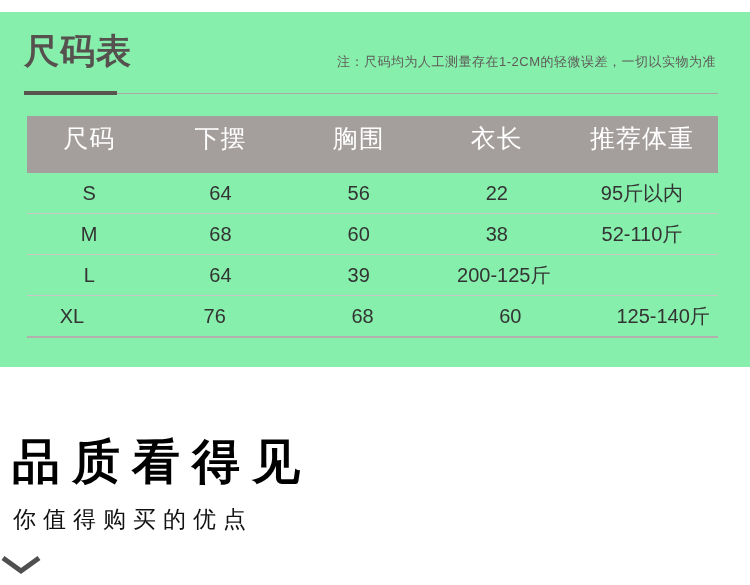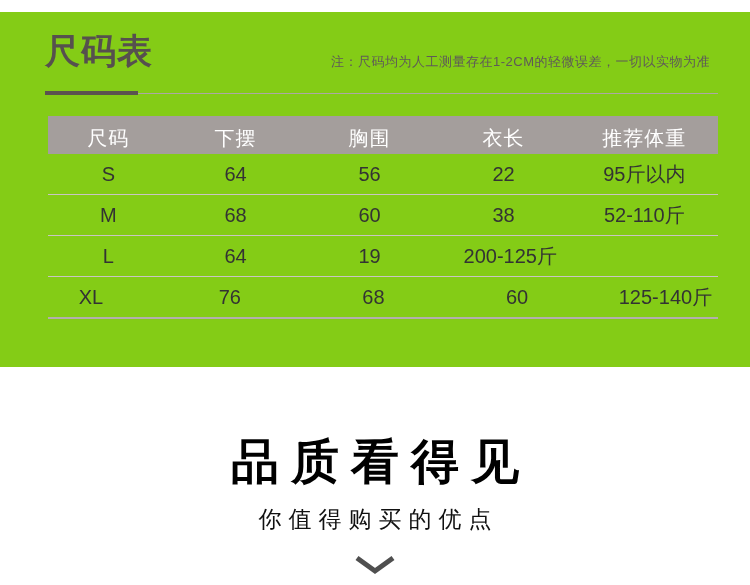--- a/index.html
+++ b/index.html
@@ -14,37 +14,37 @@
     background: #ffffff;
     overflow: hidden;
   }
   .top-strip {
     height: 12px;
     background: #ffffff;
   }
   
   .panel {
     height: 355px;
-    background: #84cc16;
-    padding: 18px 32px 0 45px;
+    background: #86efac;
+    padding: 18px 32px 0 24px;
   }
   .panel-head {
     position: relative;
     height: 59px;
   }
   .panel-title {
     font-size: 35px;
     font-weight: 700;
     color: #56504e;
     line-height: 1.2;
     letter-spacing: 1px;
   }
   .panel-note {
     position: absolute;
-    right: 8px;
+    right: 2px;
     top: 23px;
     font-size: 13px;
     color: #5f5a58;
     letter-spacing: 0.5px;
   }
   .rule {
     display: flex;
     align-items: center;
     margin-top: 2px;
   }
@@ -63,64 +63,63 @@
     margin: 21px 0 0 3px;
   }
   .tr { display: flex; }
   .td { text-align: center; }
   .c0 { width: 18%; }
   .c1 { width: 20%; }
   .c2 { width: 20%; }
   .c3 { width: 20%; }
   .c4 { width: 22%; }
   .tr.thead .td {
-    height: 38px;
+    height: 57px;
     line-height: 45px;
     background: #a49e9c;
     color: #ffffff;
-    font-size: 20px;
+    font-size: 25px;
     font-weight: 500;
     letter-spacing: 1px;
   }
   .tr.data .td {
     height: 40px;
     line-height: 40px;
     font-size: 20px;
     color: #333333;
   }
   .tr.data {
     border-bottom: 1px solid #c9c5c3;
   }
   .tr.data:last-child {
     border-bottom: 2px solid #b3afad;
     gap: 48px;
   }
   
   .quality {
     height: 218px;
     background: #ffffff;
-    text-align: center;
     padding-top: 70px;
   }
   .quality-title {
     font-size: 48px;
     font-weight: 600;
     color: #000000;
     line-height: 50px;
     letter-spacing: 12px;
     padding-left: 12px;
   }
   .quality-subtitle {
     margin-top: 20px;
     font-size: 23px;
     font-weight: 400;
     color: #111111;
     line-height: 24px;
     letter-spacing: 7px;
-    padding-left: 7px;
+    padding-left: 13px;
   }
   .chevron-wrap {
     margin-top: 24px;
     line-height: 0;
   }
 </style>
 </head>
 <body>
 
 <div class="page">
@@ -159,21 +158,21 @@
         <div class="td c0">M</div>
         <div class="td c1">68</div>
         <div class="td c2">60</div>
         <div class="td c3">38</div>
         <div class="td c4">52-110斤</div>
       </div>
 
       <div class="tr data">
         <div class="td c0">L</div>
         <div class="td c2">64</div>
-        <div class="td c3">19</div>
+        <div class="td c3">39</div>
         <div class="td c4">200-125斤</div>
       </div>
 
       <div class="tr data">
         <div class="td c0">XL</div>
         <div class="td c1">76</div>
         <div class="td c2">68</div>
         <div class="td c3">60</div>
         <div class="td c4">125-140斤</div>
       </div>

